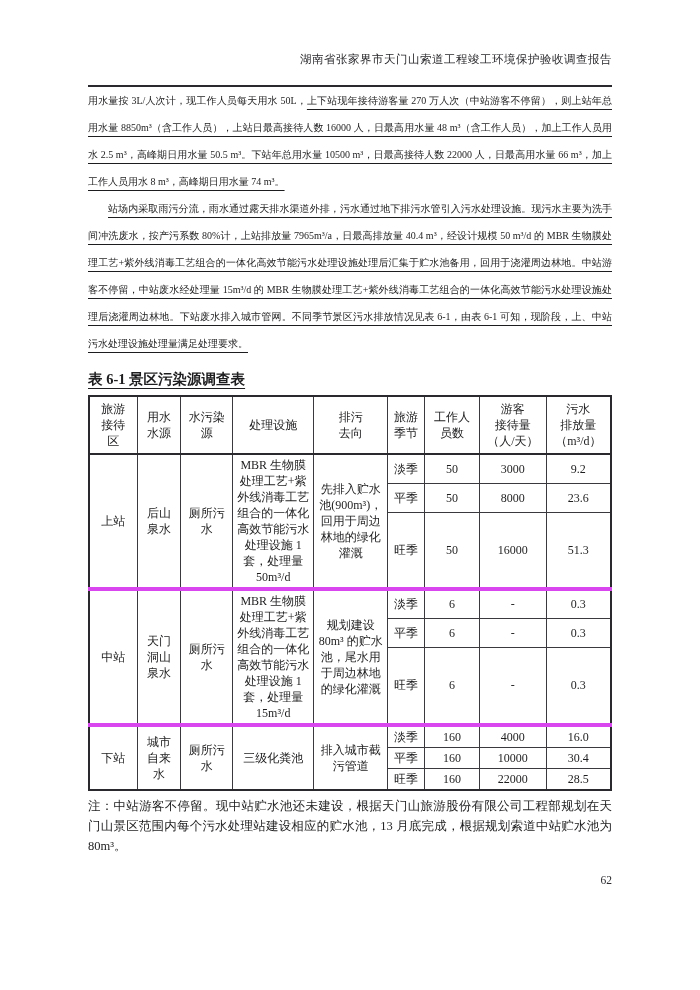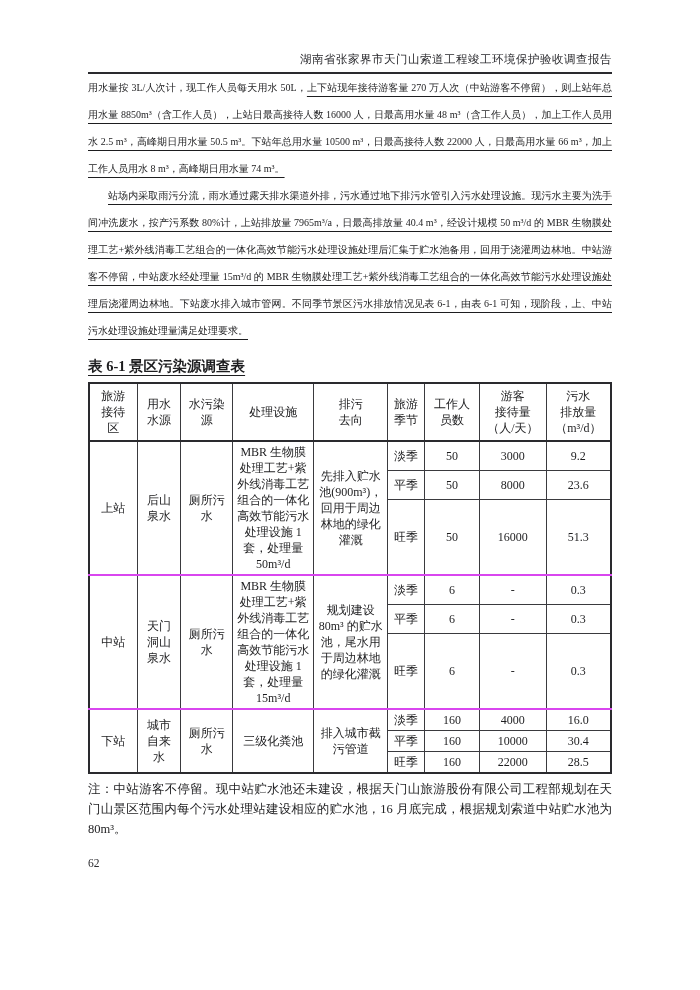--- a/index.html
+++ b/index.html
@@ -5,21 +5,21 @@
   html,body { margin:0; padding:0; }
   body {
     width:700px; height:990px; background:#ffffff;
     font-family:"Liberation Serif","DejaVu Serif",serif;
     color:#1d1d1f;
   }
   .page { width:524px; margin:0 auto; padding-top:52px; }
 
   .hdr {
     text-align:right; font-size:11.5px; letter-spacing:0.5px; color:#2a2a2e;
-    padding-bottom:5px; border-bottom:2px solid #2a2a2e;
+    padding-bottom:18px; border-bottom:2px solid #2a2a2e;
   }
 
   .body-text p { margin:0; font-size:10px; line-height:27px; text-align:justify; }
   .p1 { margin-top:11px; }
   .u { text-decoration:underline; text-underline-offset:5px; text-decoration-thickness:1px; }
   .indent { text-indent:2em; }
 
   .caption { font-size:14.5px; font-weight:bold; margin:13px 0 6px 0; }
   .caption span { text-decoration:underline; text-underline-offset:4px; }
 
@@ -29,24 +29,24 @@
   }
   table.pollution th, table.pollution td {
     border:1px solid #3a3a3e; font-weight:normal;
     text-align:center; vertical-align:middle;
     font-size:12px; line-height:16px; padding:2px 2px;
     white-space:pre-line; overflow:hidden;
   }
   tr.hdr-row th { height:52px; border-bottom:2px solid #2a2a2e; }
   tr.r29 { height:29px; }
   tr.r20 { height:20px; }
-  tr.sec-start > td { border-top:2px solid #d946ef; }
+  tr.sec-start > td { border-top:4px solid #d946ef; }
 
   .note { font-size:12.5px; line-height:20px; text-align:justify; margin-top:5px; }
-  .pageno { text-align:left; font-size:11.5px; margin-top:18px; color:#2a2a2e; }
+  .pageno { text-align:right; font-size:11.5px; margin-top:18px; color:#2a2a2e; }
 </style>
 </head>
 <body>
 
 <div class="page">
 
   <div class="hdr">
     <span>湖南省张家界市天门山索道工程竣工环境保护验收调查报告</span>
   </div>
 
@@ -170,17 +170,17 @@
     </tr>
     <tr class="r20">
       <td>旺季</td>
       <td>160</td>
       <td>22000</td>
       <td>28.5</td>
     </tr>
   </tbody>
     </table>
 
-  <div class="note">注：中站游客不停留。现中站贮水池还未建设，根据天门山旅游股份有限公司工程部规划在天门山景区范围内每个污水处理站建设相应的贮水池，16 月底完成，根据规划索道中站贮水池为80m³。</div>
+  <div class="note">注：中站游客不停留。现中站贮水池还未建设，根据天门山旅游股份有限公司工程部规划在天门山景区范围内每个污水处理站建设相应的贮水池，13 月底完成，根据规划索道中站贮水池为80m³。</div>
 
   <div class="pageno">62</div>
 
 </div>
 
 </body></html>

